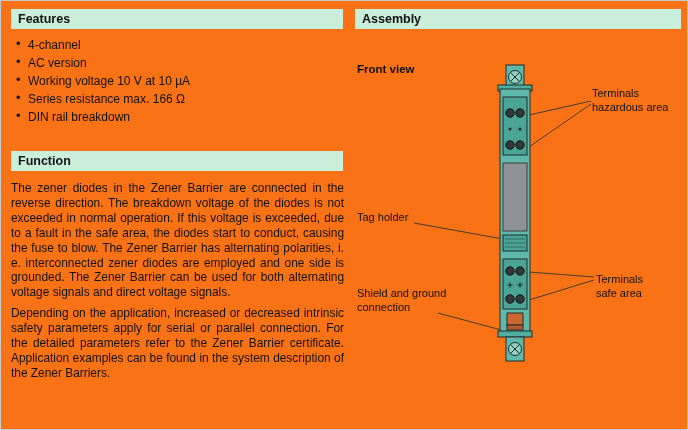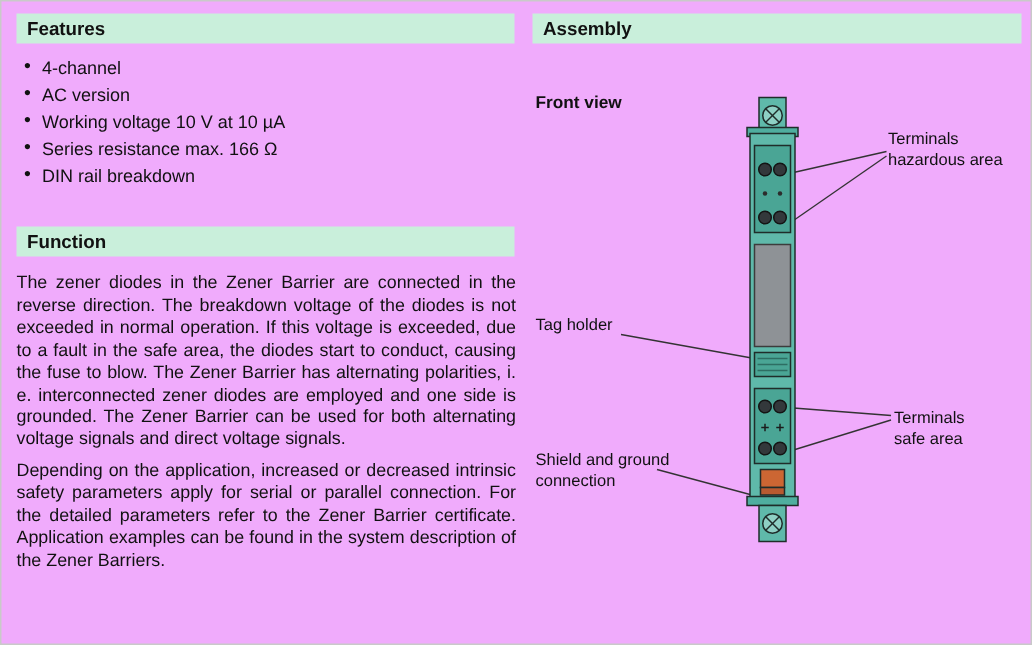--- a/index.html
+++ b/index.html
@@ -1,18 +1,18 @@
 <!DOCTYPE html>
 <html><head>
 <meta charset="utf-8">
 <style>
   * { margin:0; padding:0; box-sizing:border-box; }
   body { background:#e8e8e8; font-family:"Liberation Sans","DejaVu Sans",sans-serif; }
   .page {
-    position:relative; width:688px; height:430px; background:#f0abfc;
+    position:relative; width:688px; height:430px; background:#f97316;
     border:1px solid #c9c9c9; overflow:hidden; color:#1a1a1a;
   }
   .section-header {
     position:absolute; height:20px; background:#c9efdb;
     font-size:12.5px; font-weight:bold; line-height:20px; padding:0 7px; color:#111;
   }
   .hdr-features { left:10px; top:8px;  width:332px; }
   .hdr-function { left:10px; top:150px; width:332px; }
   .hdr-assembly { left:354px; top:8px; width:326px; }
 
@@ -27,21 +27,21 @@
   .function-text p {
     font-size:11.9px; line-height:14.9px; text-align:justify; margin-bottom:6px; color:#111;
   }
 
   .front-view { position:absolute; left:356px; top:62px; font-size:11.5px; font-weight:bold; color:#111; }
 
   .callout { position:absolute; font-size:11px; line-height:13.5px; color:#111; }
   .co-hazardous { left:591px; top:86px;  width:88px; }
   .co-tagholder { left:356px; top:210px; width:90px; }
   .co-safe      { left:595px; top:272px; width:62px; }
-  .co-shield    { left:356px; top:300px; width:96px; }
+  .co-shield    { left:356px; top:286px; width:96px; }
 
   svg { position:absolute; left:345px; top:36px; }
 </style>
 </head>
 <body>
 
 <div class="page">
 
   <div class="section-header hdr-features">
     <span>Features</span>

